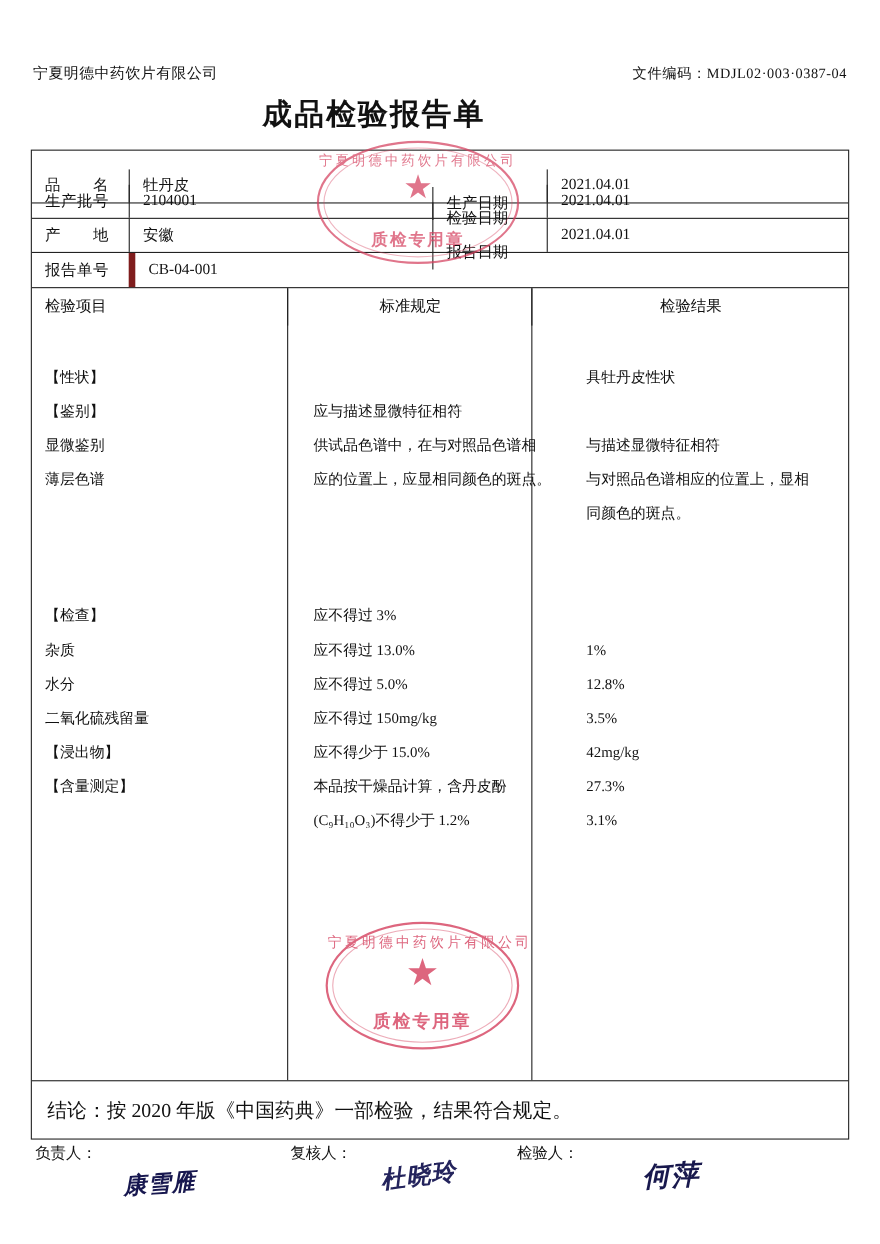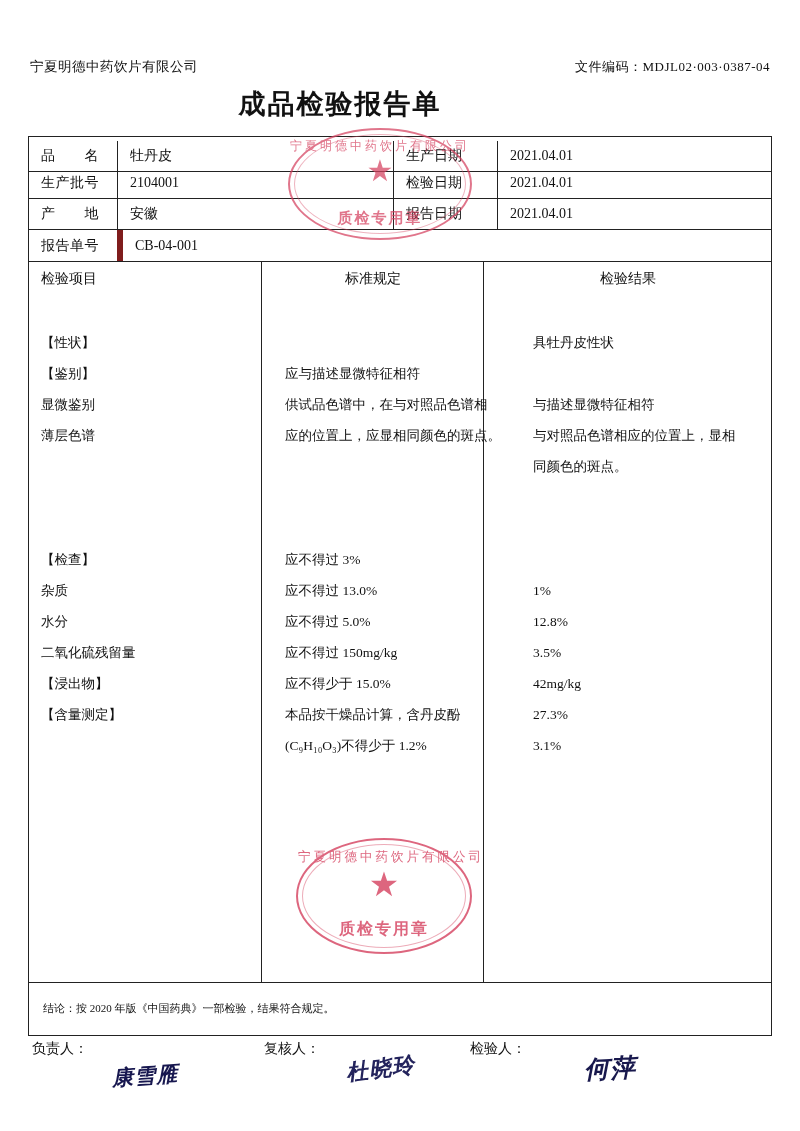--- a/index.html
+++ b/index.html
@@ -61,38 +61,38 @@
 
   
   .inforow {
     position: absolute;
     left: 0;
     width: 742px;
     height: 31px;
     border-bottom: 1px solid #222;
     box-sizing: border-box;
   }
-  .inforow.r1 { top: 4px; text-decoration: underline; }
+  .inforow.r1 { top: 17px; text-decoration: underline; }
   .inforow.r2 { top: 31px; }
   .inforow.r3 { top: 62px; }
   .inforow.r4 { top: 93px; height: 32px; }
 
   .cell {
     position: absolute;
     top: 0;
     height: 100%;
     display: flex;
     align-items: center;
     font-size: 14px;
     box-sizing: border-box;
     padding-left: 12px;
   }
   .lbl { width: 88px; left: 0; letter-spacing: 0.5px;}
   .val1 { left: 88px; width: 276px; border-left: 1px solid #222; }
-  .lbl2 { left: 364px; width: 104px; border-left: 1px solid #222; }
+  .lbl2 { left: 364px; width: 104px; border-left: 1px solid #222; margin-top: 16px; }
   .val2 { left: 468px; width: 274px; border-left: 1px solid #222; }
   .val-wide { left: 88px; width: 654px; border-left: 6px solid #7f1d1d; }
 
   
   .colhdr {
     position: absolute;
     top: 125px;
     left: 0;
     width: 742px;
     height: 34px;
@@ -144,21 +144,21 @@
   
   .conclusion {
     position: absolute;
     left: 0;
     top: 845px;
     width: 742px;
     height: 53px;
     display: flex;
     align-items: center;
     padding-left: 14px;
-    font-size: 11px;
+    font-size: 18px;
     box-sizing: border-box;
   }
 
   
   .signrow {
     position: absolute;
     left: 28px;
     top: 1040px;
     width: 744px;
     height: 70px;

